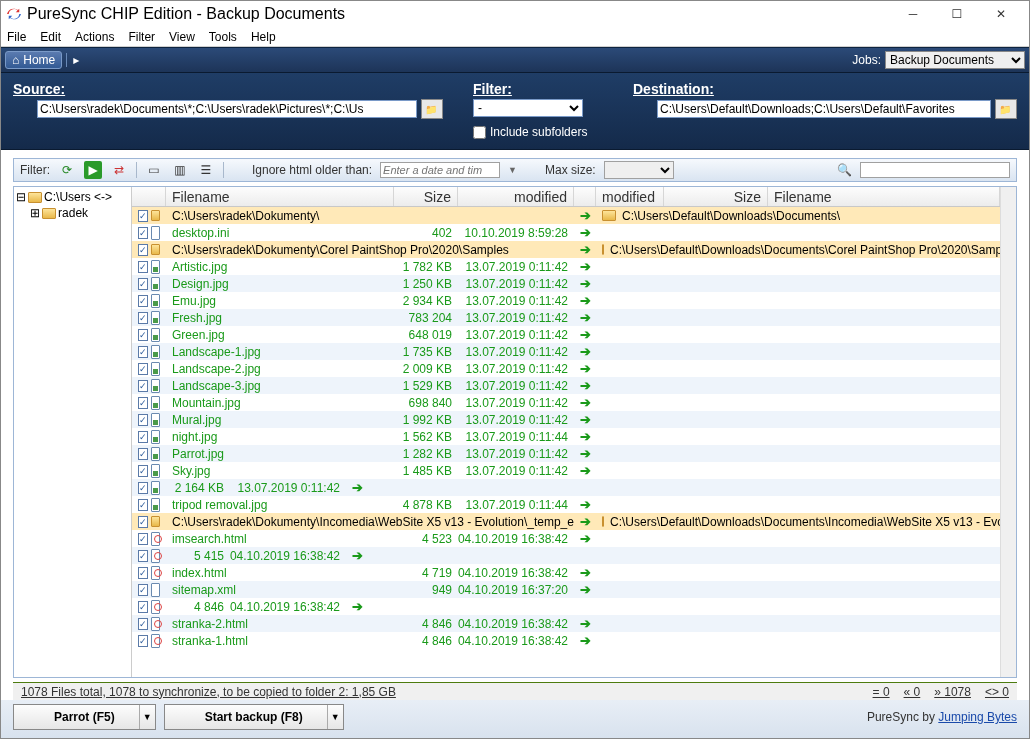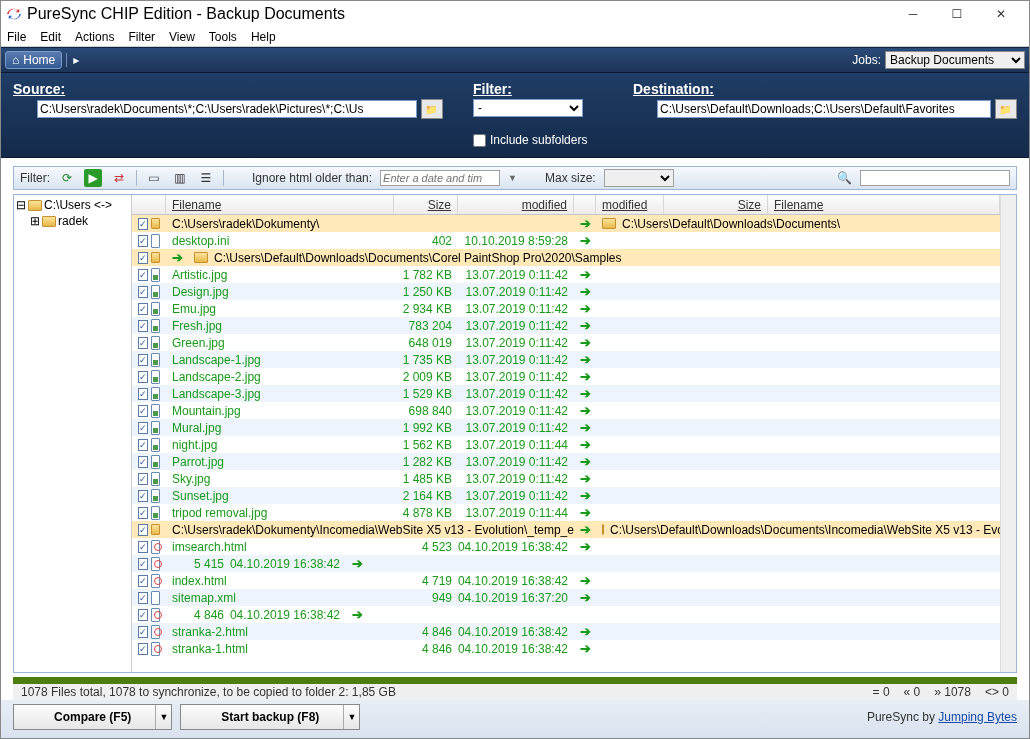--- a/index.html
+++ b/index.html
@@ -14,55 +14,55 @@
 .nav-bar { height: 26px; background: linear-gradient(#2b4a78,#1d3458); border-top: 1px solid #0d2440; border-bottom: 1px solid #0a1a30; display: flex; align-items: center; justify-content: space-between; padding: 0 4px; }
 .home-btn { display: flex; align-items: center; gap: 4px; background: linear-gradient(#5b7bb0,#335a94); border: 1px solid #7a9ac8; border-radius: 3px; padding: 1px 6px; color: #fff; font-size: 11px; }
 .jobs-area { display: flex; align-items: center; gap: 4px; color: #fff; font-size: 11px; }
 .jobs-area select { width: 140px; font-size: 12px; border: 1px solid #888; }
 .src-dest { background: linear-gradient(#1f3d66,#142a4a); padding: 8px 12px 10px; display: flex; gap: 30px; color: #fff; border-bottom: 1px solid #0a1a30; }
 .sd-col label { font-weight: bold; font-size: 14px; display: block; margin-bottom: 2px; text-decoration: underline; }
 .sd-row { display: flex; align-items: center; gap: 4px; margin-left: 24px; }
 .sd-row input[type=text] { border: 1px solid #7a9ac8; padding: 1px 2px; font-size: 12px; background: #fff; color: #000; }
 .sd-btn { width: 22px; height: 20px; background: #e8e8e8; border: 1px solid #888; display: flex; align-items: center; justify-content: center; font-size: 10px; }
 .filter-select { width: 110px; border: 1px solid #7a9ac8; background: #fff; color: #000; font-size: 12px; height: 18px; }
-.incsub { display: flex; align-items: center; gap: 4px; margin-top: 16px; font-size: 12px; }
+.incsub { display: flex; align-items: center; gap: 4px; margin-top: 8px; font-size: 12px; }
 .toolbar2 { height: 24px; background: linear-gradient(#f6f9fd,#d9e4f1); border: 1px solid #9db6d6; margin: 8px 12px 4px; display: flex; align-items: center; padding: 0 6px; gap: 8px; font-size: 11px; color: #333; }
 .toolbar2 .sep { width: 1px; height: 16px; background: #a8b8cc; }
 .tb-icon { width: 18px; height: 18px; display: flex; align-items: center; justify-content: center; border: 1px solid transparent; }
 .date-input { width: 120px; font-style: italic; color: #888; border: 1px solid #a0a0a0; padding: 1px 2px; font-size: 11px; }
 .size-select { width: 70px; border: 1px solid #a0a0a0; height: 18px; }
 .search-input { width: 150px; border: 1px solid #a0a0a0; padding: 1px 2px; font-size: 11px; }
 .main-area { flex: 1; display: flex; margin: 0 12px; border: 1px solid #9db6d6; background: #fff; overflow: hidden; }
 .tree { width: 118px; border-right: 1px solid #ccc; padding: 2px; font-size: 11px; background: #fff; }
 .tree-row { display: flex; align-items: center; gap: 2px; padding: 1px 0; }
 .tree-indent { width: 12px; }
 .folder-icon { width: 14px; height: 11px; background: linear-gradient(#fde49a,#e8b84a); border: 1px solid #c89030; border-radius: 1px; display: inline-block; }
 .grid { flex: 1; overflow: auto; position: relative; }
 .grid-header { display: flex; position: sticky; top: 0; background: linear-gradient(#fdfdfd,#ececec); border-bottom: 1px solid #c8c8c8; height: 20px; z-index: 2; }
-.gh { border-right: 1px solid #d6d6d6; padding: 2px 6px; font-size: 12px; color: #333; display: flex; align-items: center; text-decoration: underline; }
+.gh { border-right: 1px solid #d6d6d6; padding: 2px 6px; font-size: 14px; color: #333; display: flex; align-items: center; }
 .col-chk { width: 34px; }
 .col-fname { width: 228px; }
 .col-size { width: 64px; justify-content: flex-end; }
 .col-mod { width: 116px; justify-content: flex-end; }
 .col-arr { width: 22px; }
 .col-mod2 { width: 68px; }
 .col-size2 { width: 104px; justify-content: flex-end; }
 .col-fname2 { flex: 1; }
 .grid-body .row { display: flex; height: 17px; align-items: center; font-size: 11px; }
 .row.alt { background: #eef4fb; }
 .row.folder-row { background: #ffe9b8; }
 .cell { padding: 0 6px; overflow: hidden; white-space: nowrap; text-overflow: ellipsis; display: flex; align-items: center; gap: 3px; }
 .cell.col-size, .cell.col-mod, .cell.col-size2 { justify-content: flex-end; }
 .green { color: #1a9a1a; }
 .chk { width: 12px; height: 12px; border: 1px solid #5a7aa8; background: #fff; display: inline-flex; align-items: center; justify-content: center; font-size: 9px; color: #2a5a9a; }
 .file-icon { width: 12px; height: 14px; background: #fff; border: 1px solid #6a8ab0; border-radius: 1px; display: inline-block; position: relative; }
 .file-icon.img::after { content: ""; position: absolute; bottom: 1px; left: 1px; right: 1px; height: 5px; background: #4a9a4a; }
 .file-icon.html::after { content: ""; position: absolute; top: 2px; left: 2px; width: 6px; height: 6px; border: 1px solid #d44; border-radius: 50%; }
 .arrow-r { color: #1a9a1a; font-weight: bold; font-size: 13px; }
-.status-bar { height: 18px; background: #f0f0f0; border-top: 7px solid #4d7c0f; display: flex; align-items: center; padding: 8px 8px; font-size: 11px; color: #333; margin: 4px 12px 0; }
+.status-bar { height: 18px; background: #f0f0f0; border-top: 1px solid #4d7c0f; display: flex; align-items: center; padding: 8px 8px; font-size: 11px; color: #333; margin: 4px 12px 0; text-decoration: underline; }
 .status-bar .right { margin-left: auto; display: flex; gap: 14px; }
 .bottom-bar { height: 38px; display: flex; align-items: center; padding: 4px 12px 8px; gap: 8px; background: linear-gradient(#e8eef6,#d8e2ee); }
 .big-btn { height: 26px; padding: 0 40px; background: linear-gradient(#fdfdfd,#e6e6e6); border: 1px solid #888; font-weight: bold; font-size: 13px; display: flex; align-items: center; position: relative; }
 .big-btn .dd { position: absolute; right: 0; top: 0; bottom: 0; width: 16px; border-left: 1px solid #aaa; display: flex; align-items: center; justify-content: center; font-size: 9px; }
 .credit { margin-left: auto; font-size: 11px; color: #333; }
 .credit a { color: #1a4aaa; text-decoration: underline; }
 .scrollbar-v { width: 16px; background: #f0f0f0; border-left: 1px solid #ddd; }
 .nav-arrow { color: #fff; padding: 0 6px; border-left: 1px solid #6a8ab8; margin-left: 4px; }
 </style>
 </head>
@@ -199,20 +199,21 @@
           </div>
           <div class="cell col-mod2"></div>
           <div class="cell col-size2"></div>
           <div class="cell col-fname2"></div>
         </div>
         <div class="row folder-row">
           <div class="cell col-chk">
             <span class="chk">✓</span>
             <span class="folder-icon"></span>
           </div>
+          <div class="cell" style="width:408px">C:\Users\radek\Dokumenty\Corel PaintShop Pro\2020\Samples</div>
           <div class="cell col-arr">
             <span class="arrow-r">➔</span>
           </div>
           <div class="cell" style="flex:1"><span class="folder-icon" style="margin-right:3px"></span>C:\Users\Default\Downloads\Documents\Corel PaintShop Pro\2020\Samples</div>
         </div>
         <div class="row">
           <div class="cell col-chk">
             <span class="chk">✓</span>
             <span class="file-icon img"></span>
           </div>
@@ -404,21 +405,20 @@
           </div>
           <div class="cell col-mod2"></div>
           <div class="cell col-size2"></div>
           <div class="cell col-fname2"></div>
         </div>
         <div class="row alt">
           <div class="cell col-chk">
             <span class="chk">✓</span>
             <span class="file-icon img"></span>
           </div>
-          <div class="cell col-fname green">Sunset.jpg</div>
           <div class="cell col-size green">2 164 KB</div>
           <div class="cell col-mod green">13.07.2019 0:11:42</div>
           <div class="cell col-arr">
             <span class="arrow-r">➔</span>
           </div>
           <div class="cell col-mod2"></div>
           <div class="cell col-size2"></div>
           <div class="cell col-fname2"></div>
         </div>
         <div class="row">
@@ -560,21 +560,21 @@
   <div class="right">
     <span>= 0</span>
     <span>« 0</span>
     <span>» 1078</span>
     <span>&lt;&gt; 0</span>
   </div>
 </div>
 
 <div class="bottom-bar">
   <div class="big-btn">
-    <span>Compare (F5)</span>
+    <span>Parrot (F5)</span>
     <span class="dd">▼</span>
   </div>
   <div class="big-btn">
     <span>Start backup  (F8)</span>
     <span class="dd">▼</span>
   </div>
   <div class="credit">
     <span>PureSync by  </span><a href="#">Jumping Bytes</a>
   </div>
 </div>

